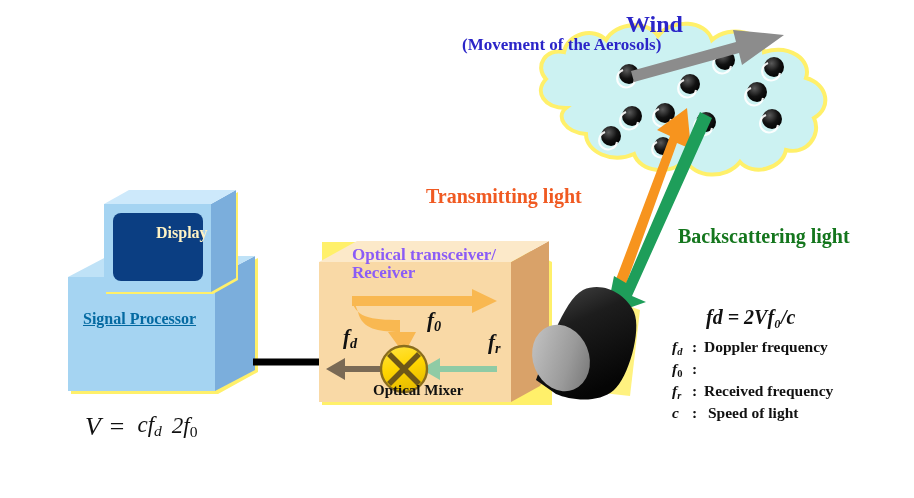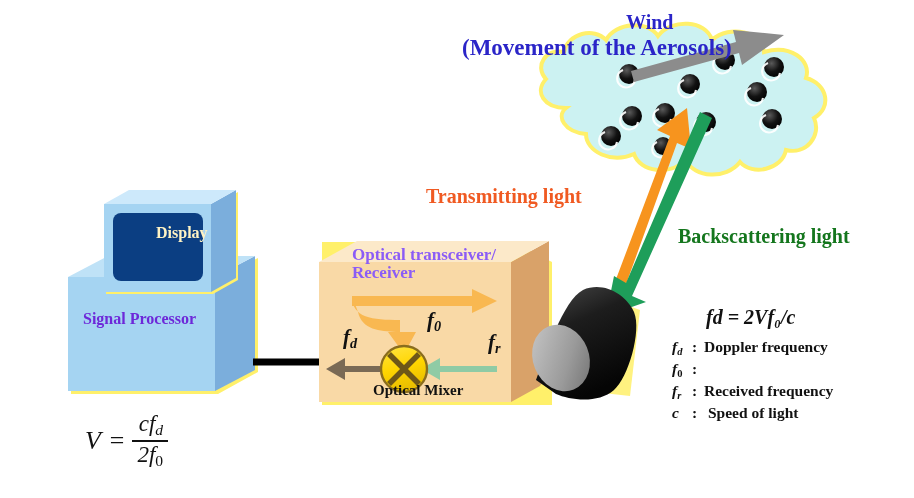--- a/index.html
+++ b/index.html
@@ -5,48 +5,48 @@
   html,body{margin:0;padding:0;}
   body{width:914px;height:498px;background:#ffffff;
        font-family:"Liberation Serif",serif;overflow:hidden;position:relative;}
   #stage{position:absolute;left:0;top:0;width:914px;height:498px;}
   svg.layer{position:absolute;left:0;top:0;width:914px;height:498px;}
   .txt{position:absolute;white-space:pre;line-height:1.05;}
   .b{font-weight:bold;}
   .mono-sub{font-size:.68em;vertical-align:-0.28em;font-style:italic;}
   .mono-sub-up{font-size:.68em;vertical-align:-0.28em;font-style:normal;}
 
-  #wind-title{left:626px;top:12px;font-size:20px;color:#2B25C8;}
-  #wind-sub{left:462px;top:36px;font-size:23px;color:#2B25C8;}
+  #wind-title{left:626px;top:12px;font-size:24px;color:#2B25C8;}
+  #wind-sub{left:462px;top:36px;font-size:17px;color:#2B25C8;}
   #transmitting-label{left:426px;top:186px;font-size:20px;color:#F05A22;}
   #backscattering-label{left:678px;top:226px;font-size:20px;color:#14761D;}
 
   #display-label{left:120px;top:225px;font-size:16px;color:#FFF3C4;margin-left:36px;}
-  #signal-label{left:83px;top:311px;font-size:16px;color:#6d28d9;}
+  #signal-label{left:83px;top:311px;font-size:16px;color:#0369a1;text-decoration:underline;}
   #transceiver-label{left:352px;top:246px;font-size:17px;color:#8b5cf6;}
   #antenna-label{left:560px;top:337px;font-size:14.5px;color:#FFFFFF;text-align:center;}
   #mixer-label{left:373px;top:383px;font-size:15px;color:#111111;}
 
   .flabel{font-size:21px;color:#111111;font-weight:bold;font-style:italic;}
   #lbl-fd{left:343px;top:326px;}
   #lbl-f0{left:427px;top:309px;}
   #lbl-fr{left:488px;top:331px;}
 
   .eqline{position:absolute;font-size:20px;color:#111111;font-weight:bold;font-style:italic;white-space:pre;}
   #eq-fr{left:700px;top:278px;}
   #eq-fd{left:706px;top:306px;text-align:right;}
 
   .deflist{position:absolute;left:672px;top:338px;font-size:15.5px;color:#111111;font-weight:bold;}
   .defrow{display:flex;align-items:baseline;margin-bottom:3px;white-space:pre;}
   .defsym{font-style:italic;min-width:20px;display:inline-block;}
   .defcolon{display:inline-block;width:12px;}
 
   #vel-eq{position:absolute;left:85px;top:412px;font-size:26px;color:#111111;
           font-style:italic;display:flex;align-items:center;gap:7px;}
-  #vel-eq .frac{display:inline-flex;flex-direction:column;align-items:flex-end;
+  #vel-eq .frac{display:inline-flex;flex-direction:row;align-items:flex-end;
                 font-size:23px;line-height:1.06;}
   #vel-eq .frac .num{padding:0 5px 1px 5px;}
   #vel-eq .frac .bar{width:100%;height:2px;background:#111;}
   #vel-eq .frac .den{padding:1px 5px 0 5px;}
 </style>
 </head>
 <body>
 
 <div id="stage">
 

